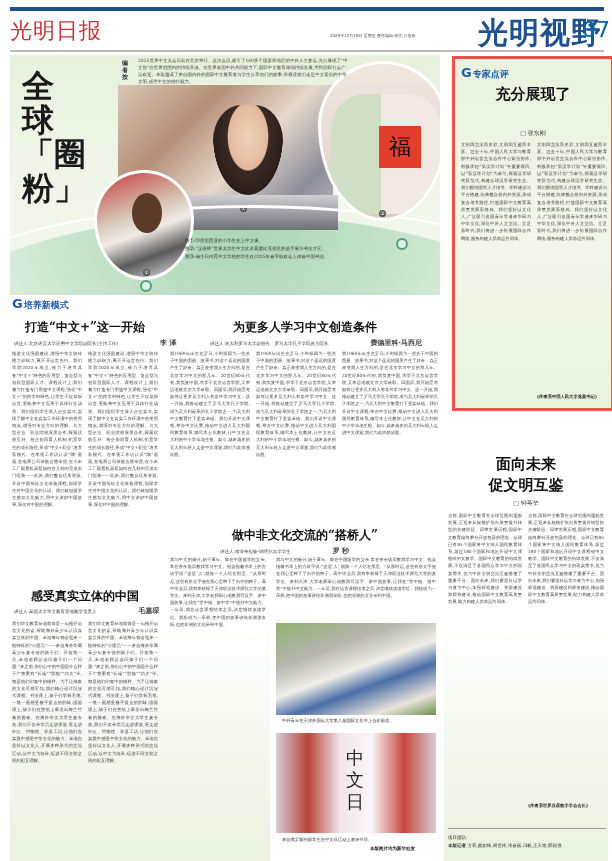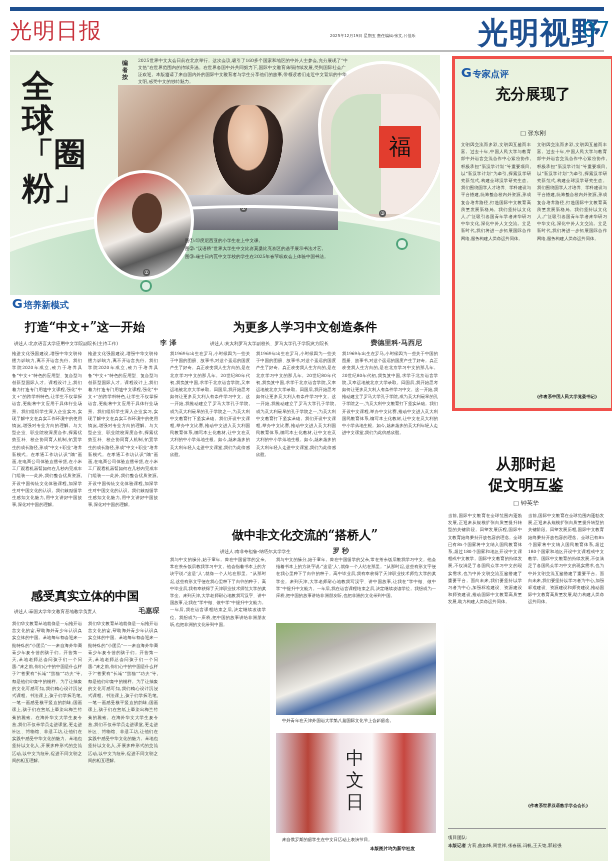--- a/index.html
+++ b/index.html
@@ -136,21 +136,21 @@
 <div class="body-text" style="left:170px;top:556px;width:96px;height:300px;">我与中文的缘分,始于童年。曾在中国留学的父亲,常在茶余饭后教我学习中文。他会指着书本上的方块字说:“这是‘人’,就像一个人站在那里。”从那时起,这些有形文字便在我心里种下了向往的种子。高中毕业后,我有幸获得了天津职业技术师范大学的奖学金。来到天津,大学老师耐心地教我写汉字、讲中国故事,让我在“学中做、做中学”中提升中文能力。一年后,我在语言课程结束之后,决定继续攻读学位。我想成为一座桥,把中国的故事讲给非洲朋友听,也把非洲的文化带到中国。</div>
 <div class="body-text" style="left:276px;top:556px;width:160px;height:62px;">我与中文的缘分,始于童年。曾在中国留学的父亲,常在茶余饭后教我学习中文。他会指着书本上的方块字说:“这是‘人’,就像一个人站在那里。”从那时起,这些有形文字便在我心里种下了向往的种子。高中毕业后,我有幸获得了天津职业技术师范大学的奖学金。来到天津,大学老师耐心地教我写汉字、讲中国故事,让我在“学中做、做中学”中提升中文能力。一年后,我在语言课程结束之后,决定继续攻读学位。我想成为一座桥,把中国的故事讲给非洲朋友听,也把非洲的文化带到中国。</div>
 <div class="photo-1"></div>
 <div class="photo-cap" style="left:282px;top:718px;">中外青年在天津外国语大学第八届国际文化节上合影留念。</div>
 <div class="photo-2">
   <div class="zw">中文日</div>
 </div>
 <div class="photo-cap" style="left:282px;top:837px;">来自俄罗斯的留学生在中文日活动上表演节目。</div>
 <div class="credit" style="left:370px;top:846px;">本版图片均为新华社发</div>
 
-<div class="headline" style="left:444px;top:455px;width:164px;font-size:15px;">从那时起</div>
+<div class="headline" style="left:444px;top:455px;width:164px;font-size:15px;">面向未来</div>
 <div class="headline" style="left:444px;top:476px;width:164px;font-size:15px;">促文明互鉴</div>
 <div class="byline" style="left:444px;top:499px;width:164px;">□ 钟英华</div>
 <div class="green-fade" style="left:444px;top:620px;width:164px;height:241px;"></div>
 <div class="body-text" style="left:448px;top:512px;width:74px;height:300px;">当前,国际中文教育在全球范围内蓬勃发展,正迎来从规模扩张向质量提升转型的关键阶段。回望发展历程,国际中文教育始终秉持开放包容的理念。全球已有85个国家将中文纳入国民教育体系,超过180个国家和地区开设中文课程或中文教学。国际中文教育的持续发展,不仅满足了各国民众学习中文的现实需求,也为中外文明交流互鉴搭建了重要平台。面向未来,我们要坚持以学习者为中心,加强标准建设、资源建设和师资建设,推动国际中文教育高质量发展,助力构建人类命运共同体。</div>
 <div class="body-text" style="left:528px;top:512px;width:76px;height:288px;">当前,国际中文教育在全球范围内蓬勃发展,正迎来从规模扩张向质量提升转型的关键阶段。回望发展历程,国际中文教育始终秉持开放包容的理念。全球已有85个国家将中文纳入国民教育体系,超过180个国家和地区开设中文课程或中文教学。国际中文教育的持续发展,不仅满足了各国民众学习中文的现实需求,也为中外文明交流互鉴搭建了重要平台。面向未来,我们要坚持以学习者为中心,加强标准建设、资源建设和师资建设,推动国际中文教育高质量发展,助力构建人类命运共同体。</div>
 <div class="body-text" style="left:528px;top:802px;width:78px;height:16px;font-weight:bold;color:#222;">(作者系世界汉语教学学会会长)</div>
 
 <div class="footer-rule"></div>
 <div class="footer">
   <div>项目团队:</div>

